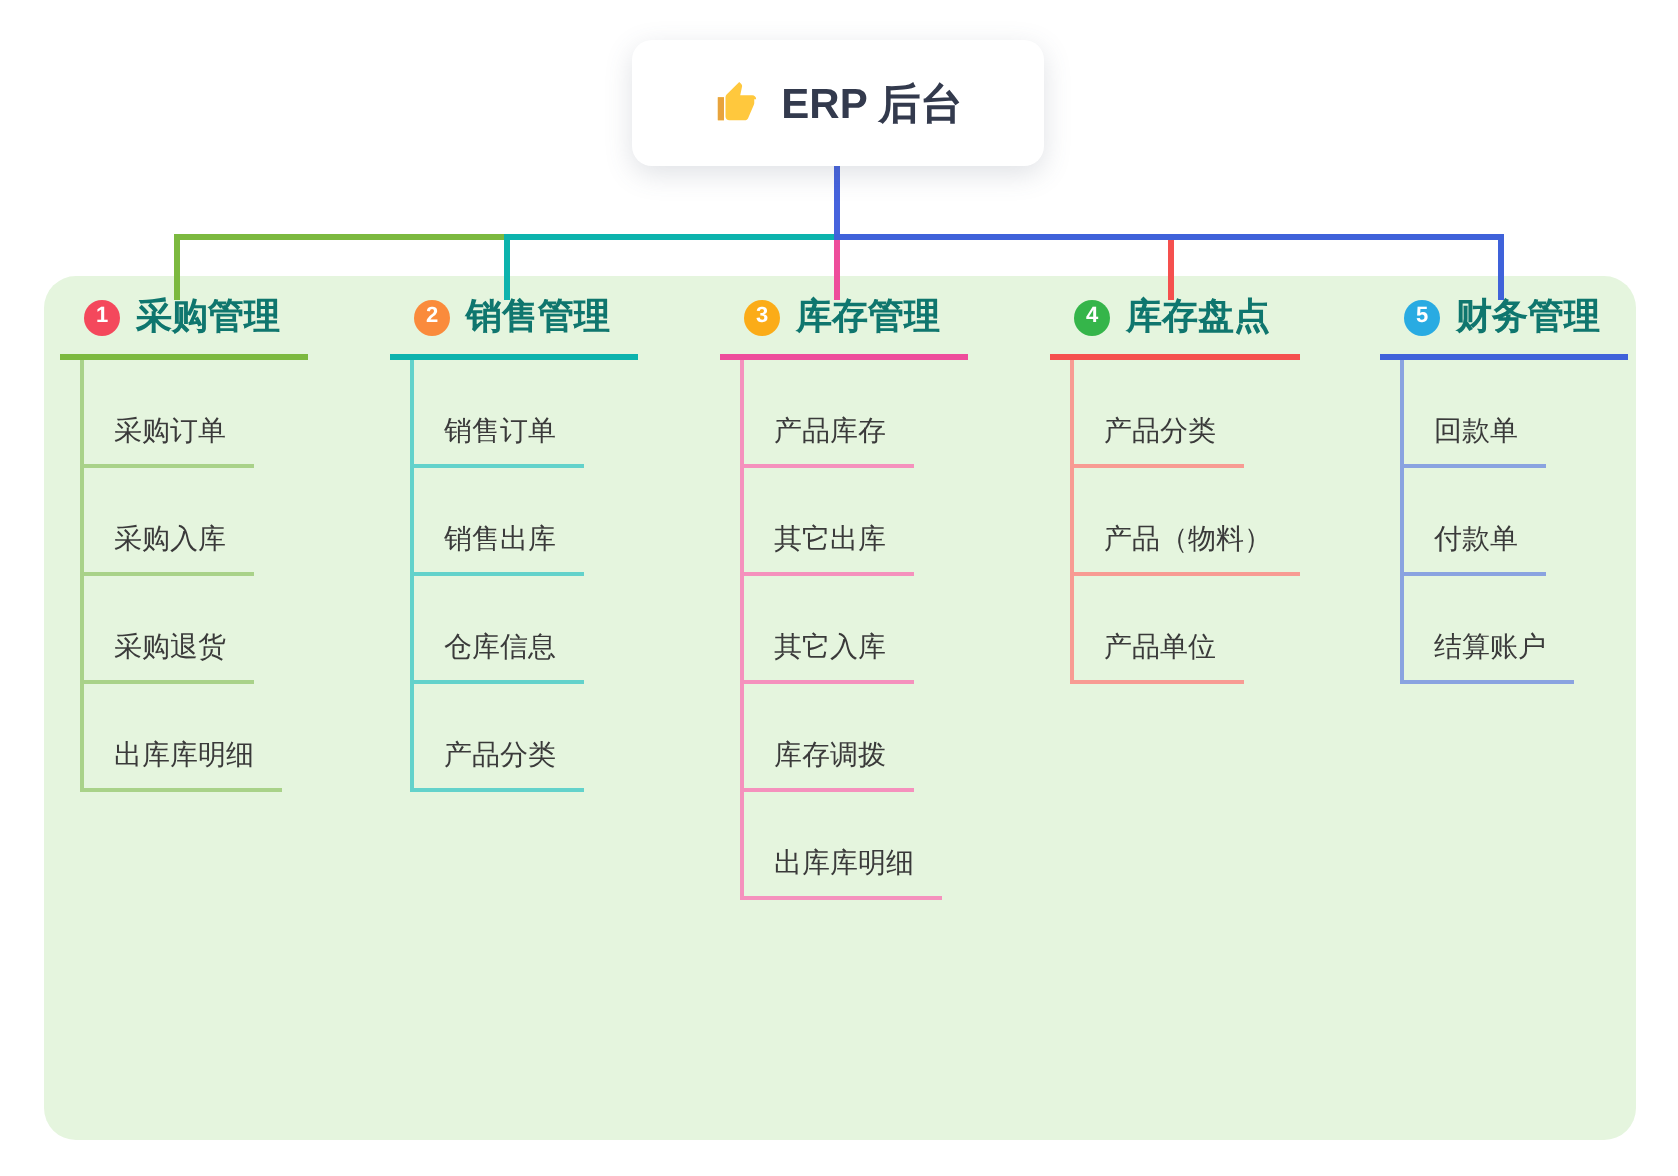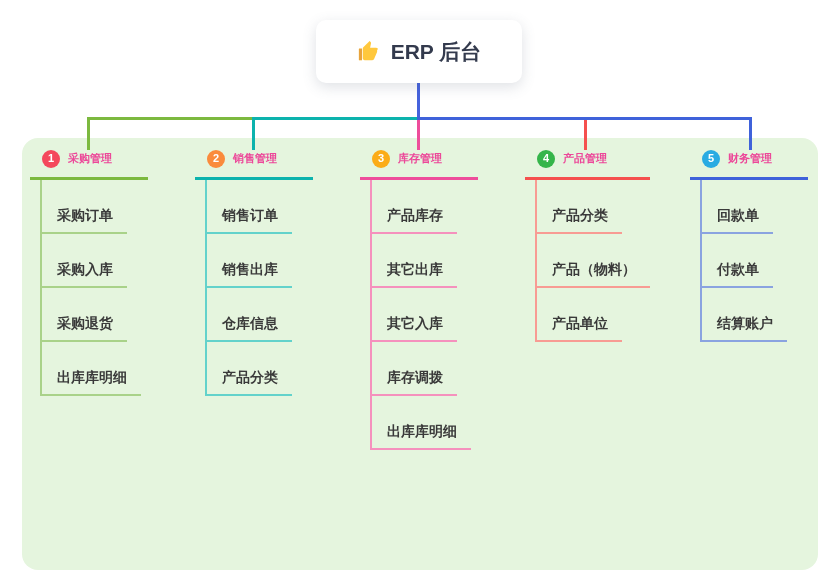--- a/index.html
+++ b/index.html
@@ -29,23 +29,23 @@
     min-width:118px; box-sizing:border-box;
     padding:0 14px 8px 12px;
     border-bottom:3px solid var(--strong);
     white-space:nowrap; cursor:pointer;
   }
   .badge {
     width:18px; height:18px; border-radius:50%; flex:0 0 18px;
     display:flex; align-items:center; justify-content:center;
     color:#fff; font-size:11px; font-weight:bold; line-height:1;
   }
-  .branch-label { font-size:11px; font-weight:600; color:#ec4899; line-height:21px; }
+  .branch-label { font-size:18px; font-weight:600; color:#0f766e; line-height:21px; }
 
-  .children { list-style:none; margin:0; padding:0; position:relative; width:fit-content;font-weight:bold; }
+  .children { list-style:none; margin:0; padding:0; position:relative; width:fit-content; }
   .children::before {
     content:""; position:absolute; left:10px; top:0; width:2px; height:100%;
     background:var(--light);
   }
   .child {
     margin-left:10px; height:54px; box-sizing:border-box; width:fit-content;
     display:flex; align-items:flex-end;
     padding:0 14px 7px 17px;
     border-bottom:2px solid var(--light);
     font-size:14px; color:#3a3a3a; white-space:nowrap; cursor:pointer;
@@ -117,21 +117,21 @@
         <li class="child">其它出库</li>
         <li class="child">其它入库</li>
         <li class="child">库存调拨</li>
         <li class="child">出库库明细</li>
       </ul>
   </div>
 
   <div class="branch" style="left: 525px; --strong: #f5504e; --light: #f89b93;">
     <div class="branch-header">
       <span class="badge" style="background-color: rgb(53, 181, 74);">4</span>
-      <span class="branch-label">产品管理</span>
+      <span class="branch-label">库存盘点</span>
     </div>
     <ul class="children">
         <li class="child">产品分类</li>
         <li class="child">产品（物料）</li>
         <li class="child">产品单位</li>
       </ul>
   </div>
 
   <div class="branch" style="left: 690px; --strong: #3f62da; --light: #8aa3e0;">
     <div class="branch-header">

